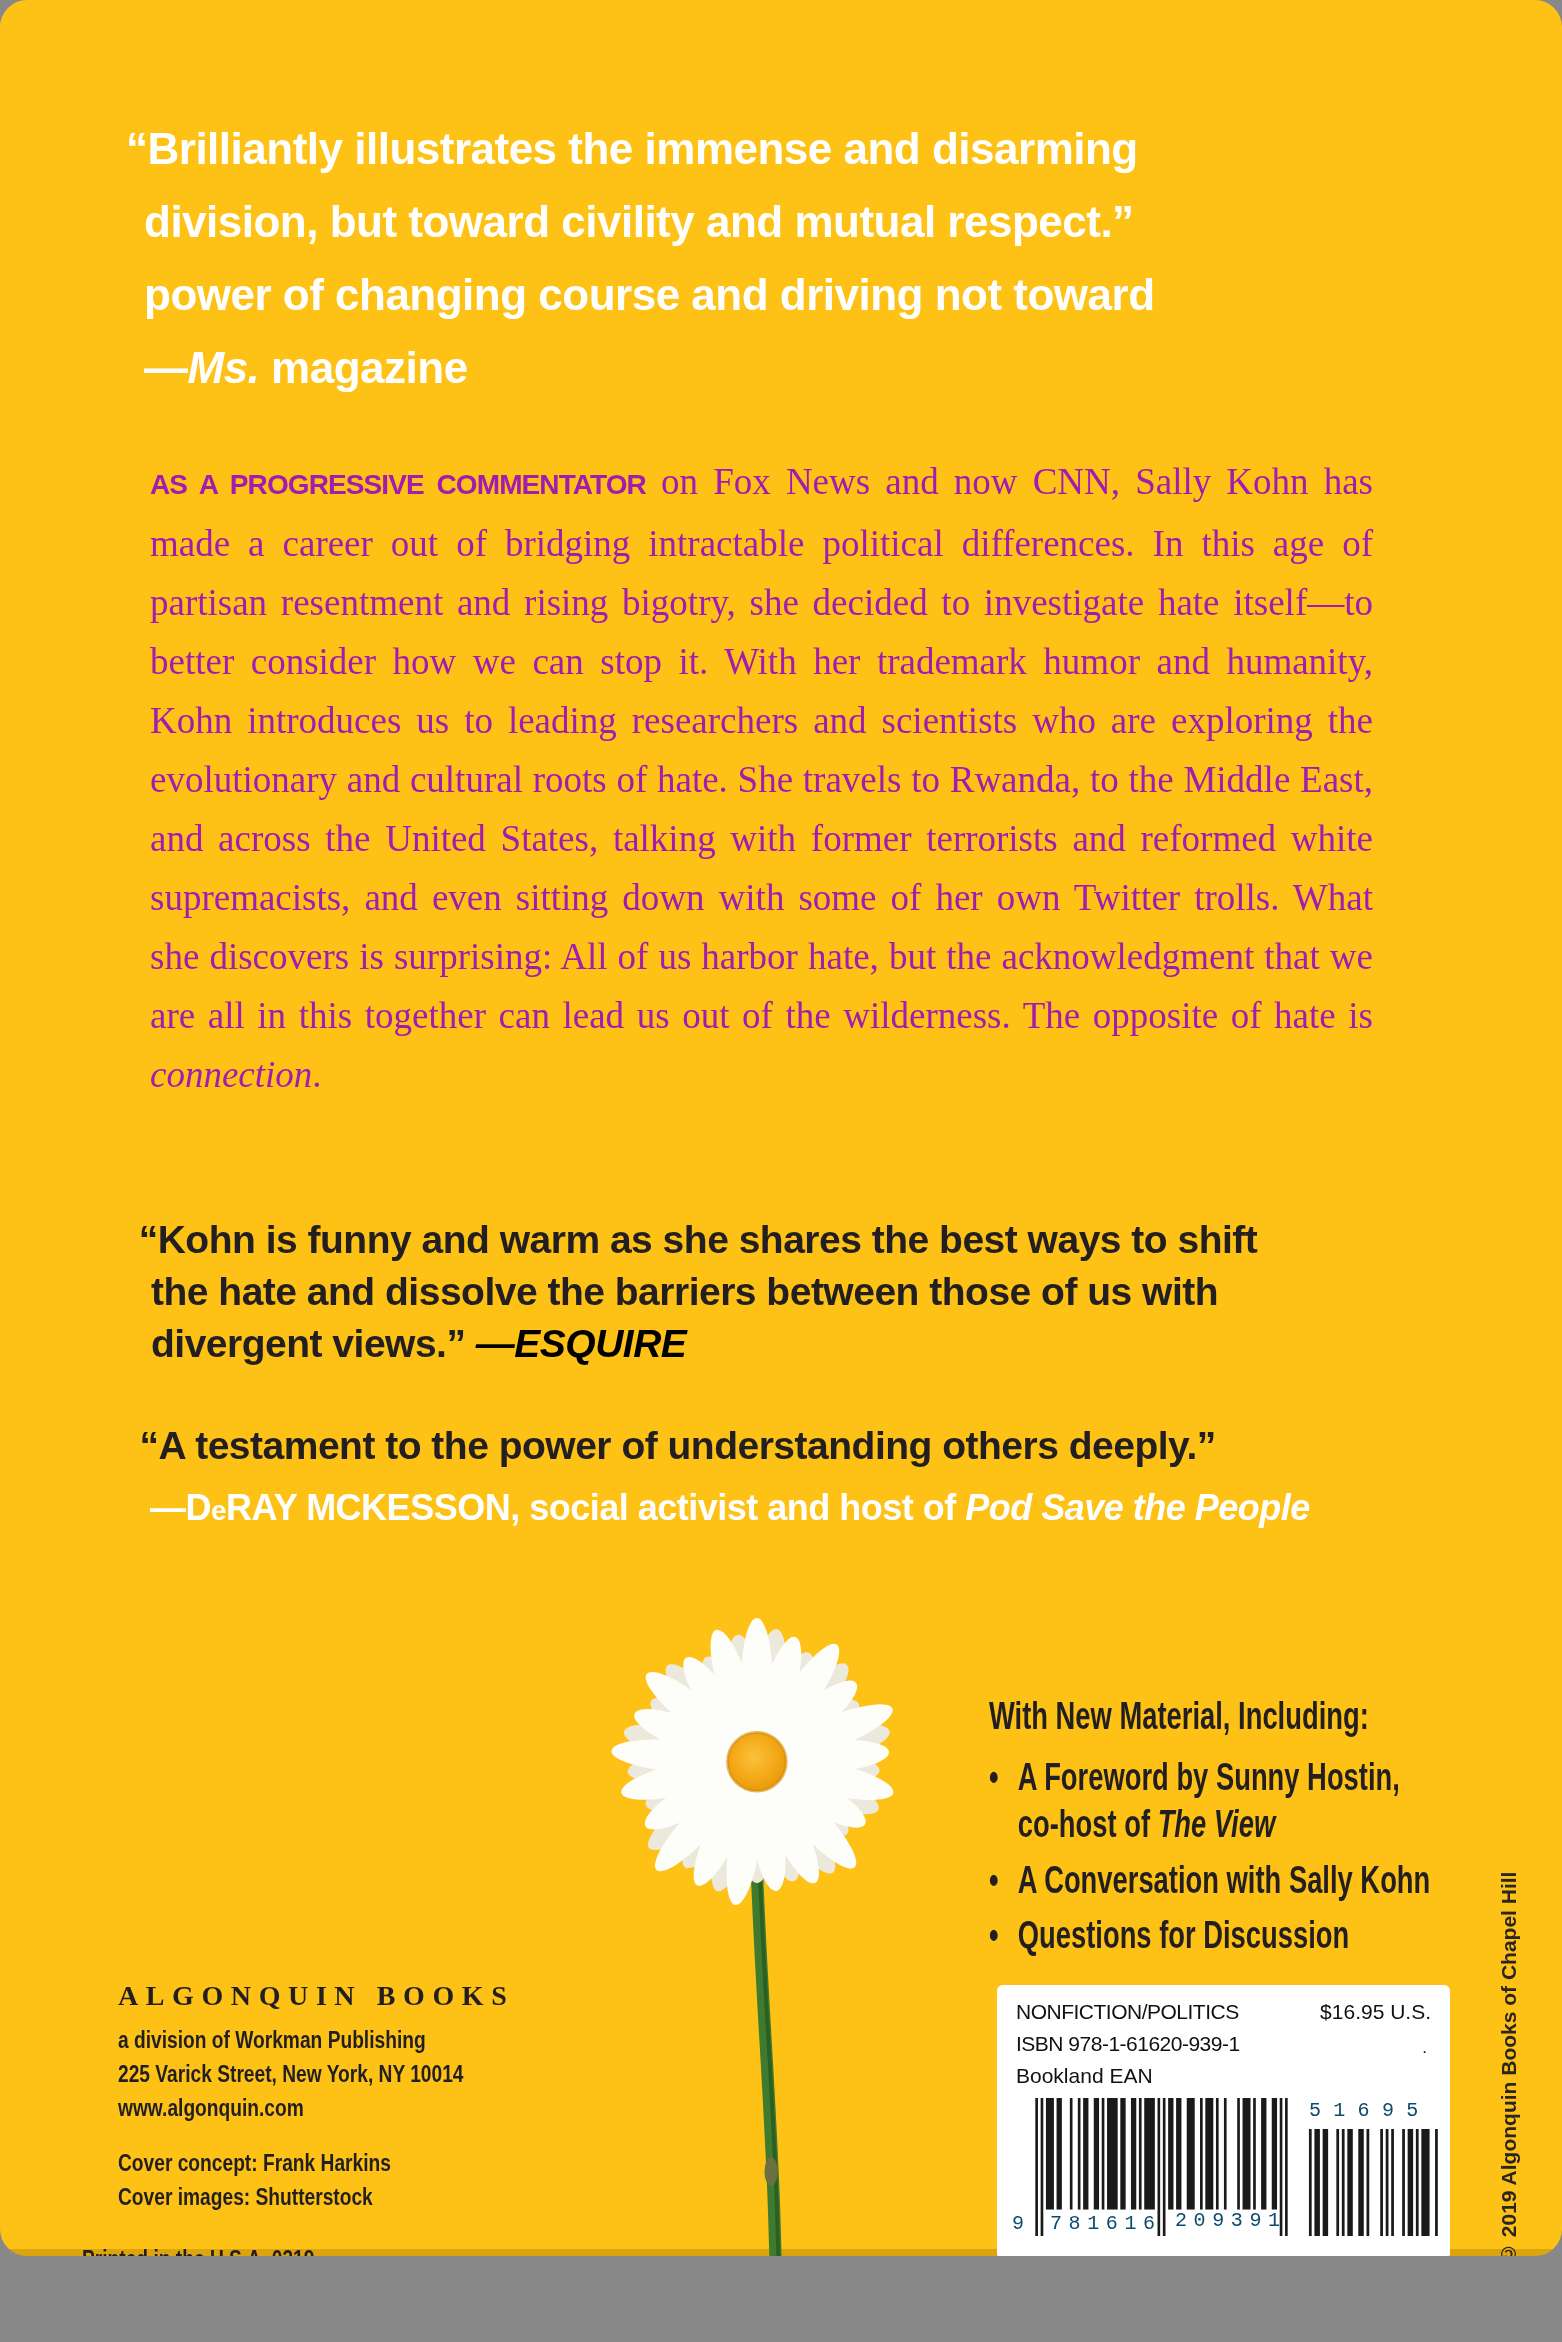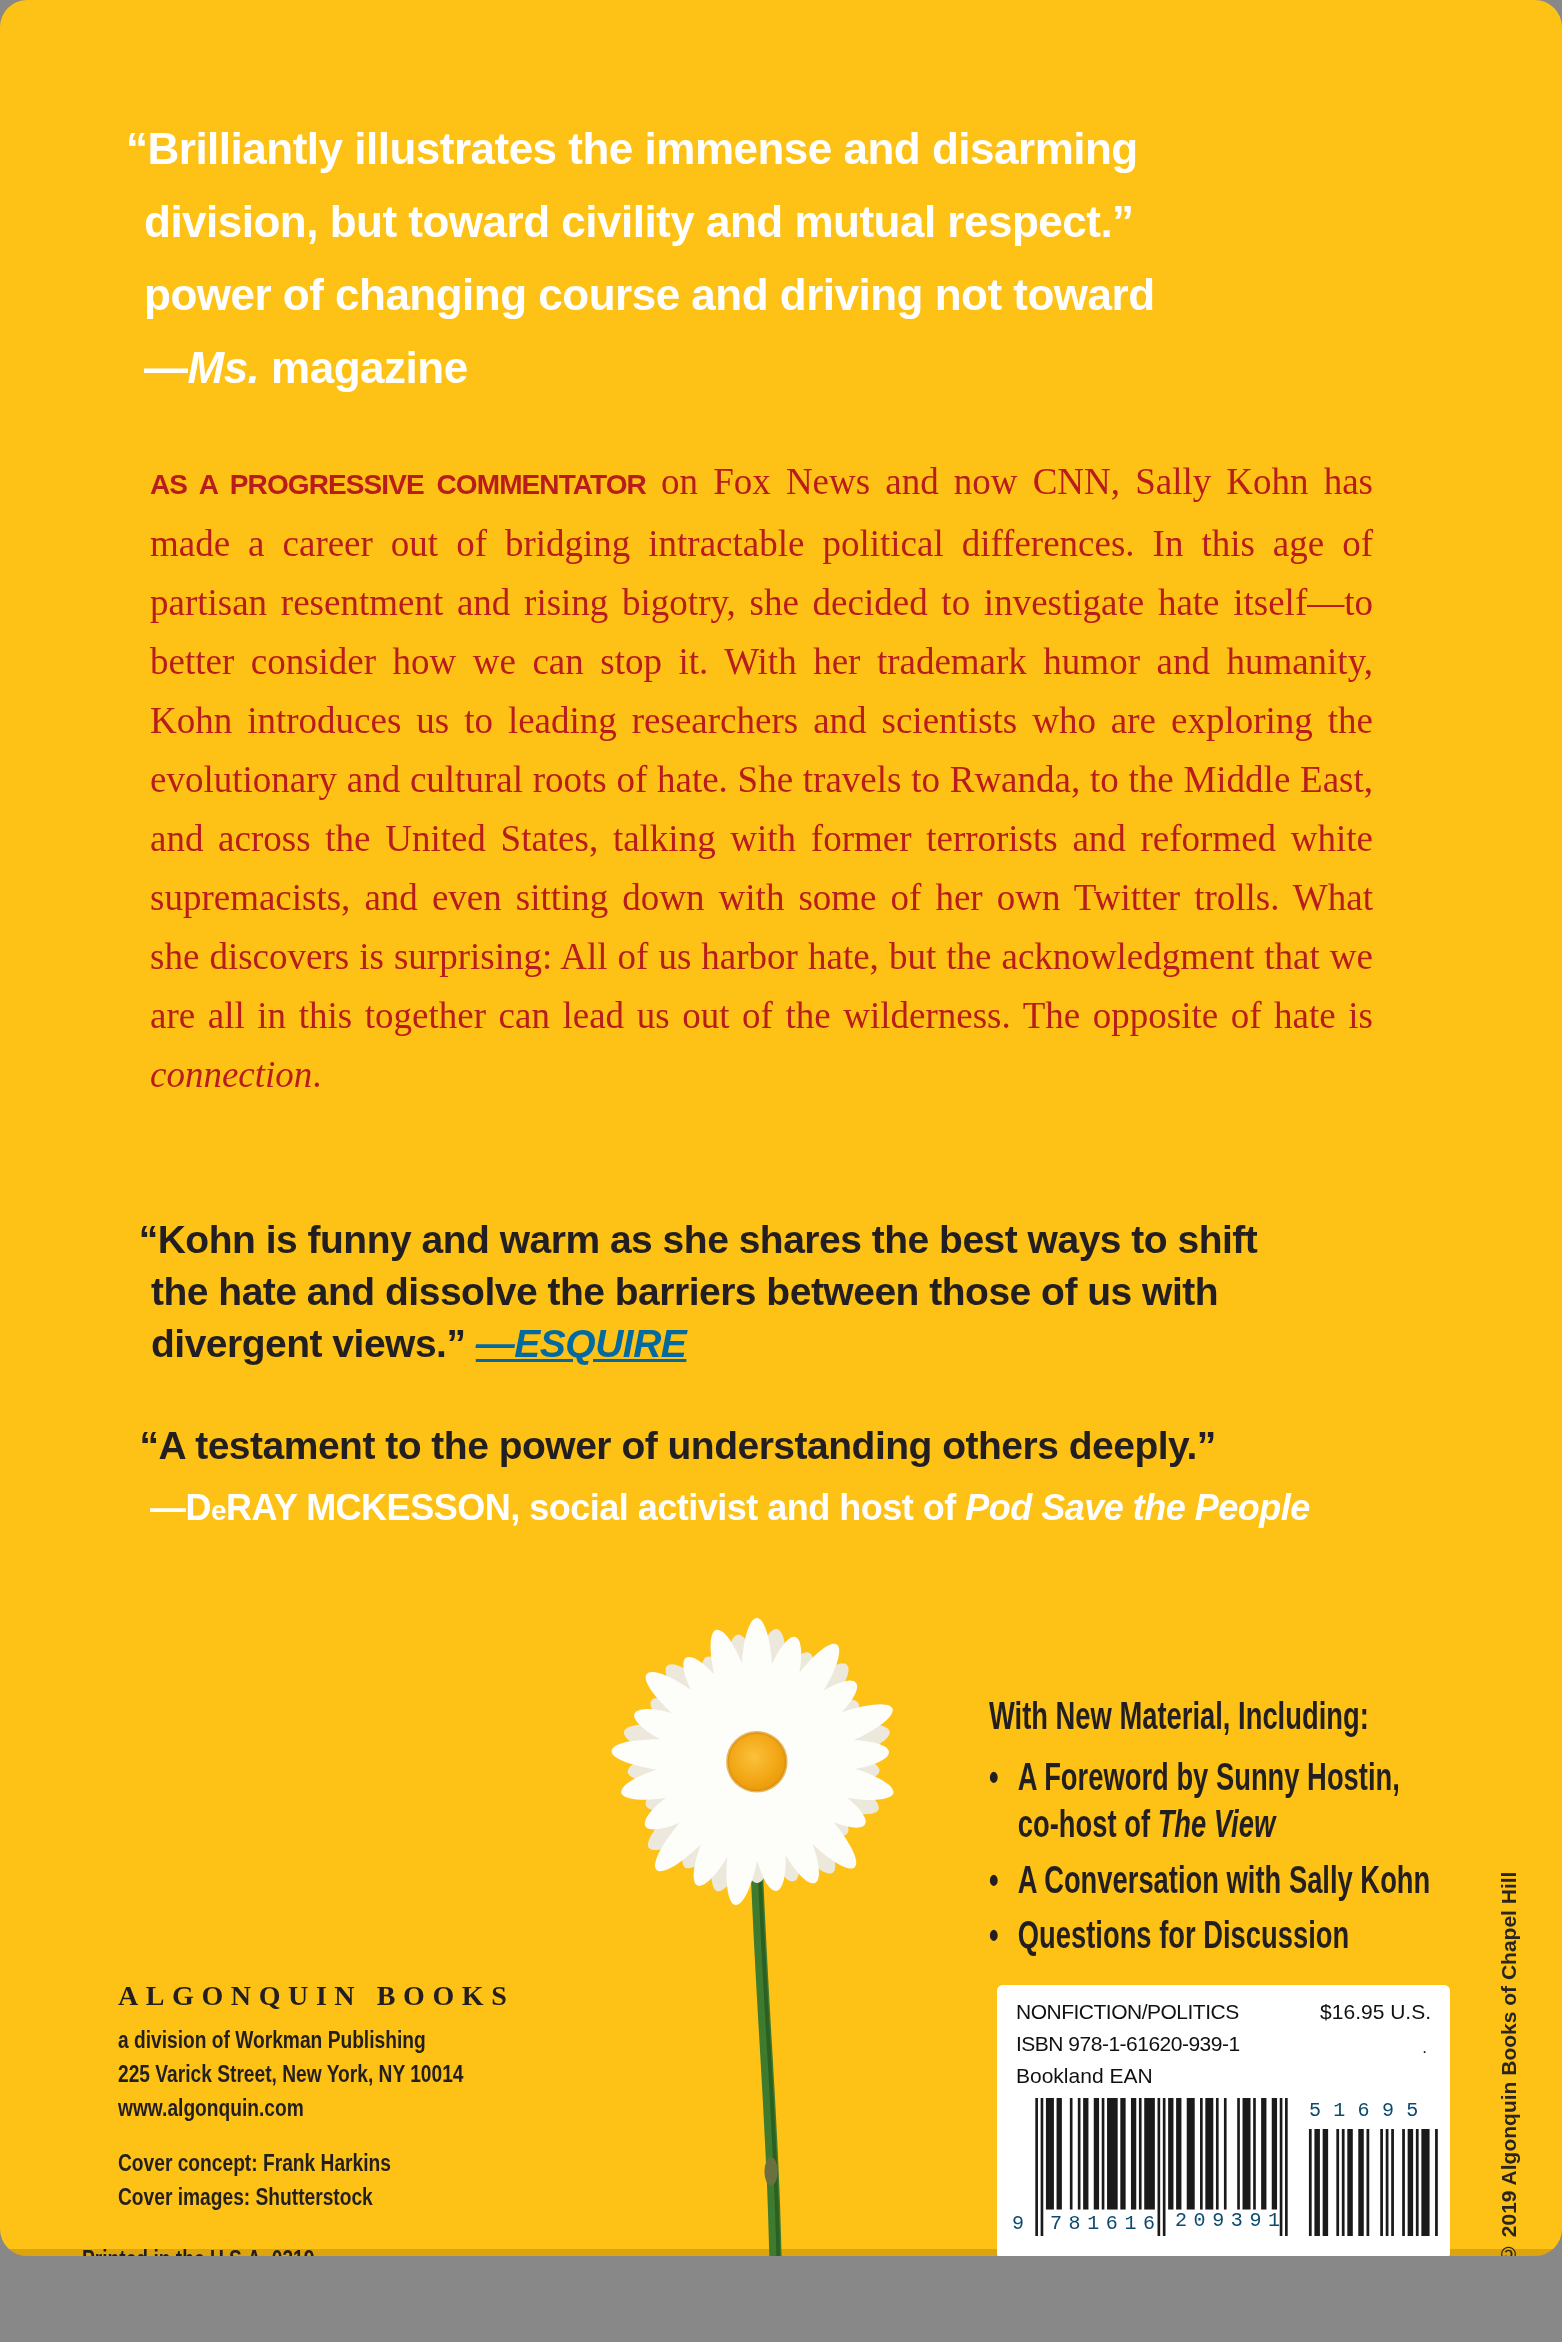--- a/index.html
+++ b/index.html
@@ -18,34 +18,34 @@
     font-weight:bold;font-size:44px;line-height:73px;
     color:#fff;letter-spacing:-0.5px;white-space:nowrap;
   }
   .top-quote .hang{margin-left:-18px;}
   .ital{font-style:italic;}
   
   .synopsis{
     position:absolute;left:150px;top:452px;width:1223px;
     font-family:"Liberation Serif",serif;
     font-size:37px;line-height:59px;text-align:justify;
-    color:#b91c1c;
+    color:#a21caf;
   }
   .leadin{
     font-family:"Liberation Sans",sans-serif;
     font-weight:bold;font-size:28px;letter-spacing:-0.9px;
   }
   
   .esquire-quote{
     position:absolute;left:151px;top:1214px;
     font-weight:bold;font-size:39px;line-height:52px;
     letter-spacing:-0.5px;white-space:nowrap;color:#231F20;
   }
   .esquire-quote .hang{margin-left:-12.3px;}
-  .white-attrib{color:#0369a1;font-style:italic;text-decoration:underline;}
+  .white-attrib{color:#000000;font-style:italic;}
   .mckesson-quote{
     position:absolute;left:150px;top:1420px;
     font-weight:bold;font-size:39px;line-height:52px;
     letter-spacing:-0.5px;white-space:nowrap;color:#231F20;
   }
   .mckesson-quote .hang{margin-left:-10.4px;}
   .mckesson-attrib{
     display:block;margin-top:9.5px;
     color:#fff;font-size:36px;
   }

